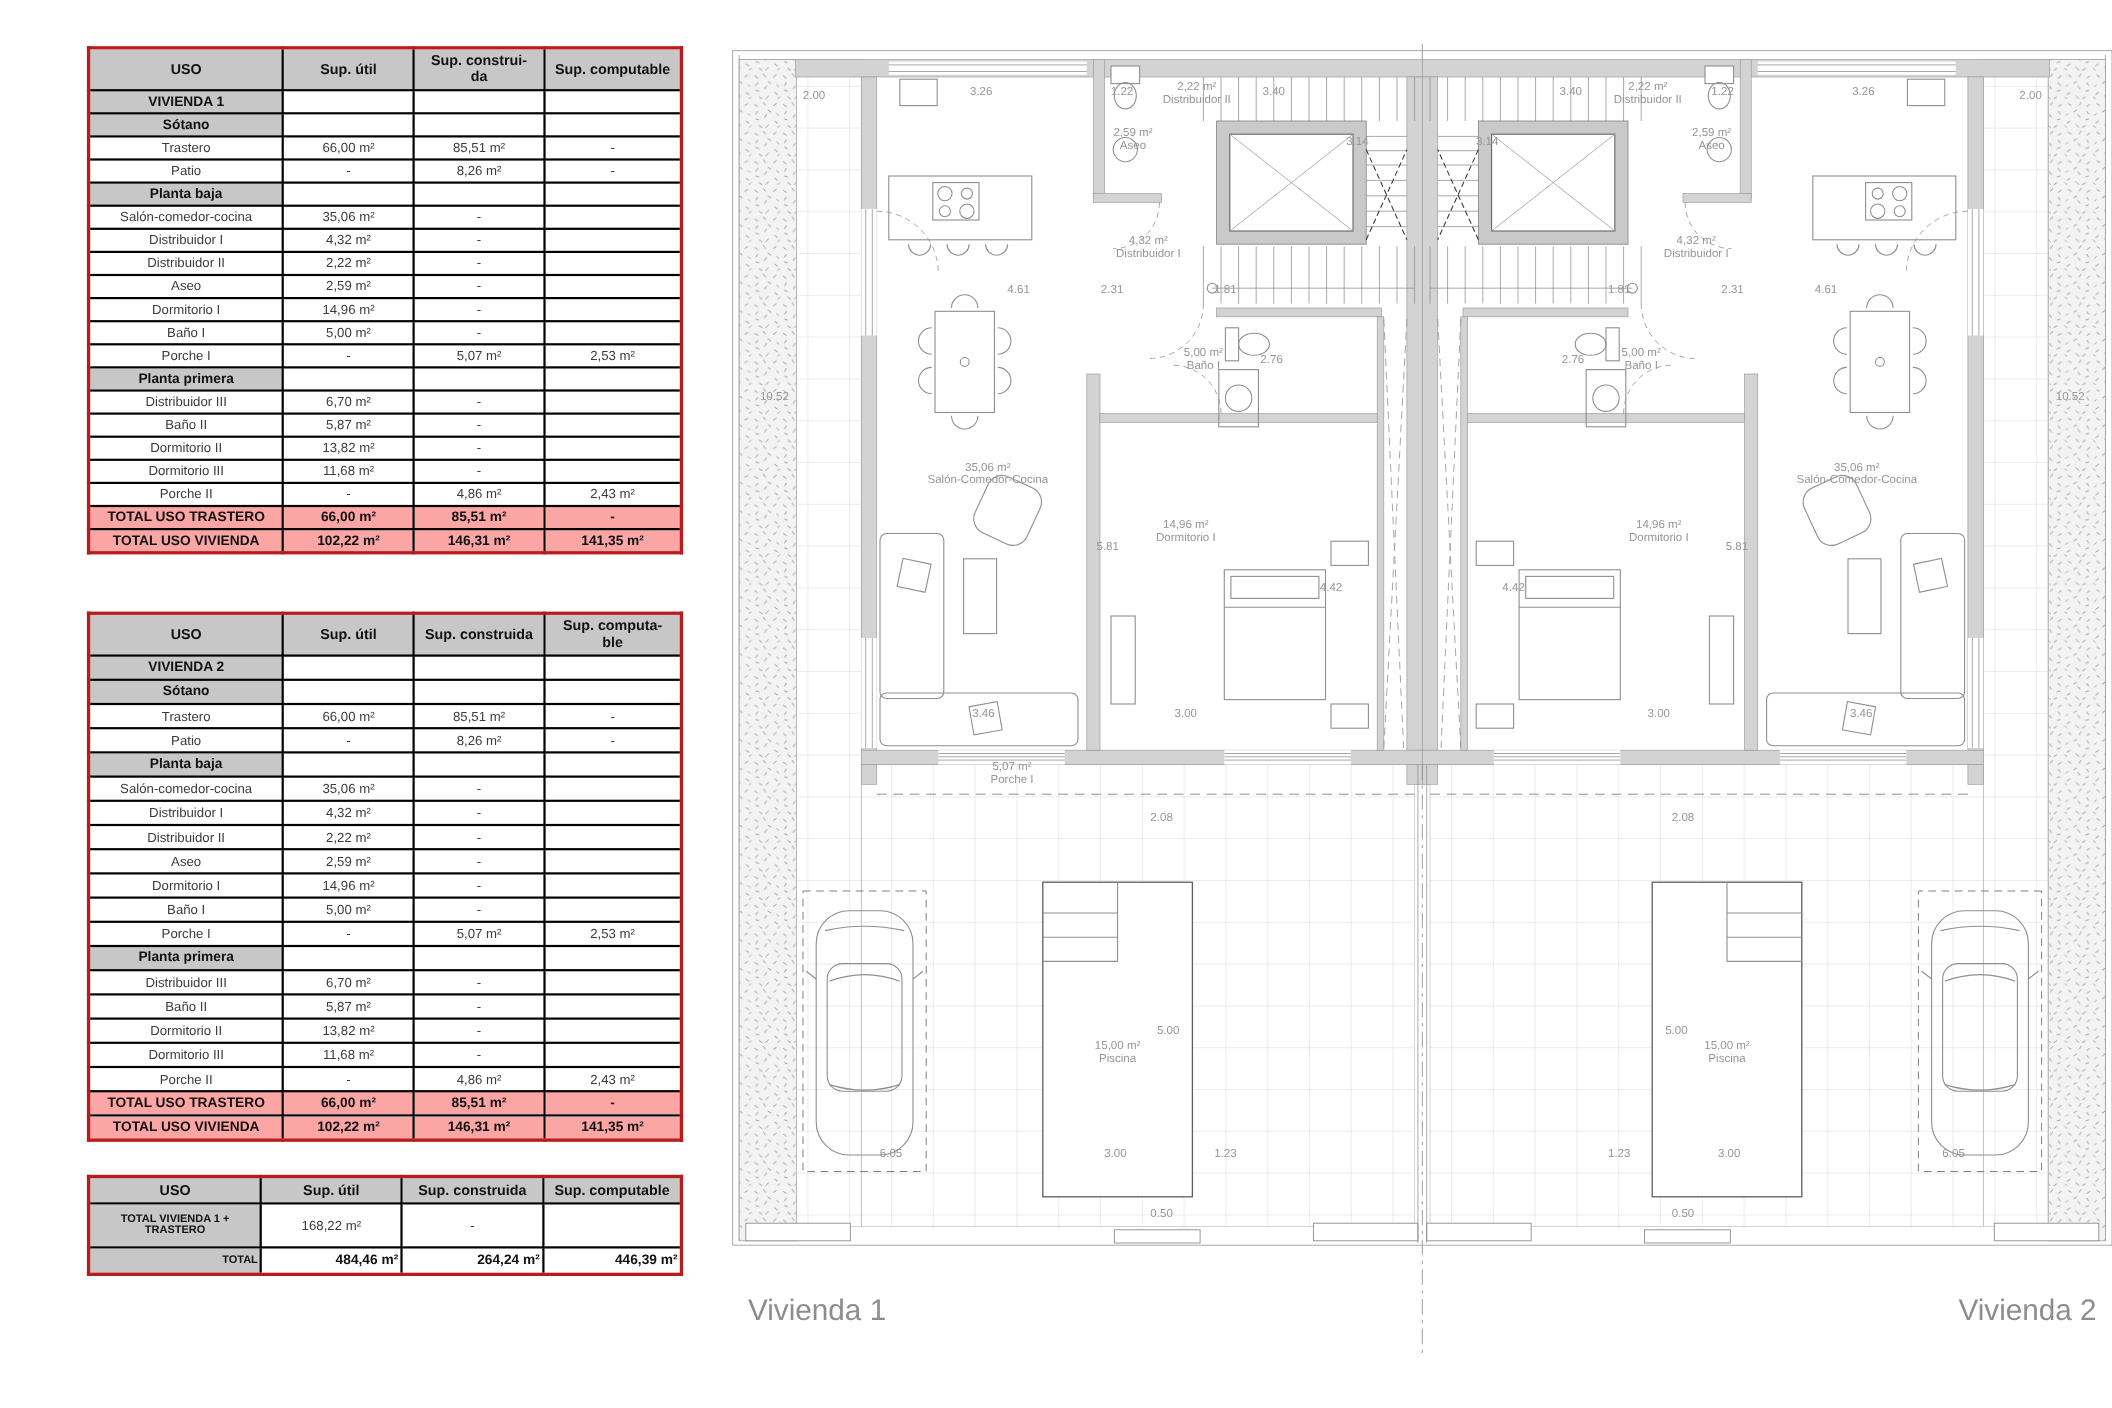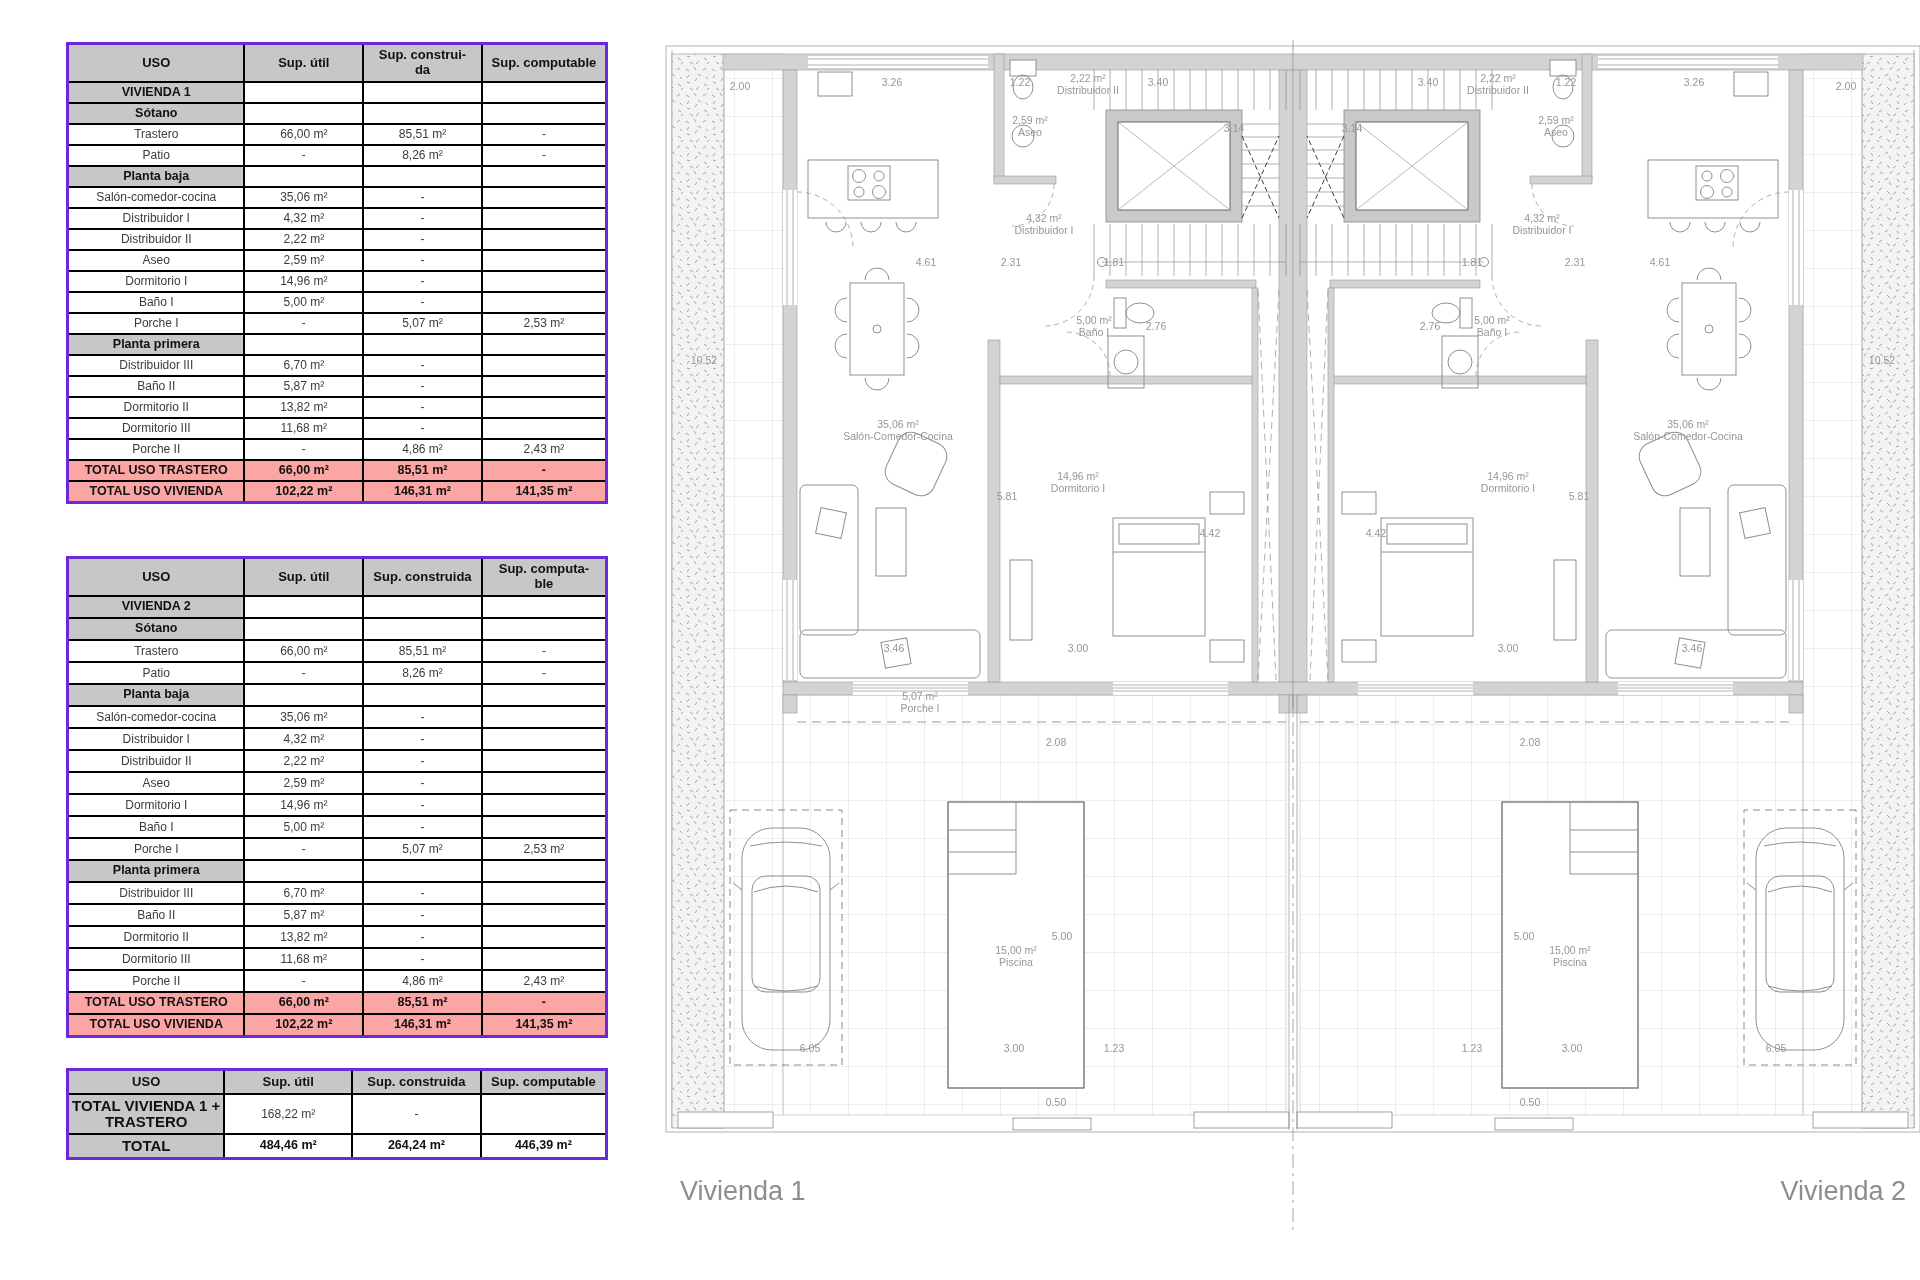--- a/index.html
+++ b/index.html
@@ -1,33 +1,33 @@
 <!DOCTYPE html>
 <html><head>
 <meta charset="utf-8">
 <style>
   html,body{margin:0;padding:0;background:#ffffff;}
   body{width:1920px;height:1280px;position:relative;font-family:"Liberation Sans",sans-serif;overflow:hidden;}
   .sheet{position:absolute;inset:0;background:#fff;}
 
   
   .tcol{position:absolute;left:62px;top:42px;width:545px;}
-  table{border-collapse:collapse;table-layout:fixed;width:542px;position:absolute;left:4px;background:#fff;border:3px solid #6d28d9;}
+  table{border-collapse:collapse;table-layout:fixed;width:542px;position:absolute;left:17px;background:#fff;border:3px solid #b91c1c;}
   #t0{top:0;}
   #t1{top:514px;}
   #t2{top:1026px;}
   th,td{border:2px solid #000;text-align:center;vertical-align:middle;overflow:hidden;}
   th{background:#c7c7c7;font-weight:bold;font-size:13px;color:#111;white-space:pre-line;height:34px;padding:1px 2px;line-height:1.15;}
   #t2 th{height:20px;}
   td{font-size:12px;color:#3b3b3b;height:17px;padding:1px 2px;line-height:1.05;}
   #t1 td{height:18px;}
   tr.section td:first-child{background:#c7c7c7;font-weight:bold;color:#111;font-size:12.5px;}
   tr.total td{background:#fca5a5;font-weight:bold;color:#111;font-size:12.5px;}
-  tr.mixed td:first-child, tr.mixedbold td:first-child{background:#c7c7c7;font-weight:bold;color:#111;font-size:15px;white-space:pre-line;height:36px;}
-  tr.mixedbold td{font-weight:bold;color:#111;font-size:12.5px;}
+  tr.mixed td:first-child, tr.mixedbold td:first-child{background:#c7c7c7;font-weight:bold;color:#111;font-size:10px;white-space:pre-line;height:36px;}
+  tr.mixedbold td{font-weight:bold;color:#111;font-size:12.5px;text-align:right;}
   tr.mixedbold td:first-child{height:20px;}
 
   
   .plan{position:absolute;left:658px;top:40px;width:1270px;height:1210px;}
   svg{display:block;}
   .wall{fill:#d3d3d3;stroke:#9a9a9a;stroke-width:0.6;}
   .thin{stroke:#8f8f8f;stroke-width:0.7;fill:none;}
   .tread{stroke:#8f8f8f;stroke-width:0.7;fill:none;}
   .fur{stroke:#8f8f8f;stroke-width:1;fill:none;}
   .furw{stroke:#8f8f8f;stroke-width:1;fill:#fff;}

